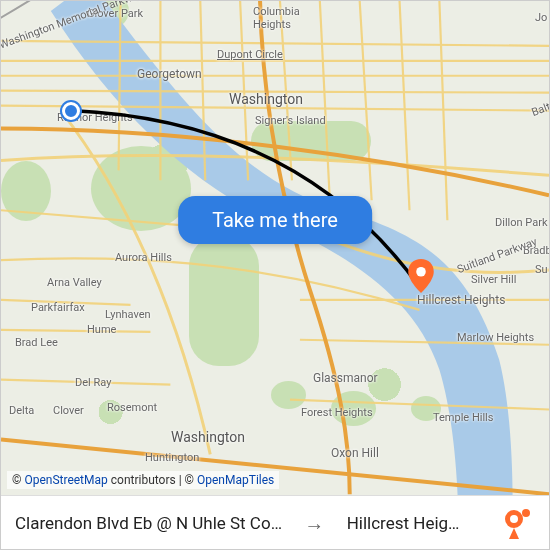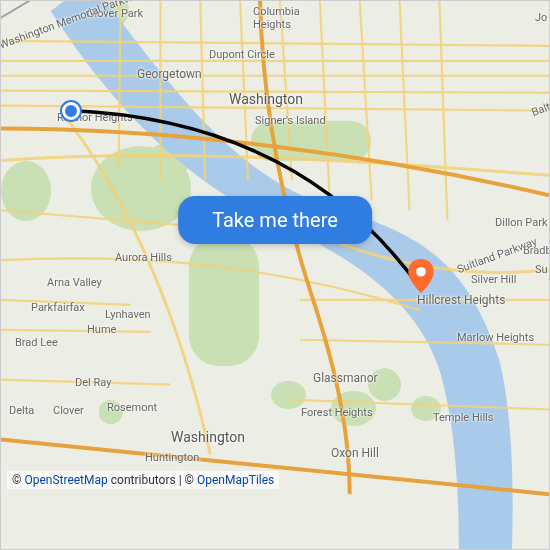--- a/index.html
+++ b/index.html
@@ -86,21 +86,21 @@
           <path d="M0 128 C 180 128, 380 155, 550 195"></path>
           <path d="M260 0 C 262 80, 275 180, 310 290 C 340 380, 350 440, 350 495"></path>
           <path d="M0 440 L 550 495"></path>
         </g>
       </svg>
     </div>
 
     <div id="labels">
         <div class="neighborhood " style="left: 86px; top: 6px;">Glover Park</div>
         <div class="neighborhood " style="left: 252px; top: 4px;">Columbia<br>Heights</div>
-        <div class="neighborhood " style="left: 208px; top: 47px;">Dupont Circle</div>
+        <div class="neighborhood " style="left: 216px; top: 47px; text-decoration: underline;">Dupont Circle</div>
         <div class="neighborhood med" style="left: 136px; top: 66px;">Georgetown</div>
         <div class="neighborhood big" style="left: 228px; top: 90px;">Washington</div>
         <div class="neighborhood " style="left: 56px; top: 110px;">Radnor Heights</div>
         <div class="neighborhood " style="left: 254px; top: 113px;">Signer's Island</div>
         <div class="neighborhood " style="left: 114px; top: 250px;">Aurora Hills</div>
         <div class="neighborhood " style="left: 46px; top: 275px;">Arna Valley</div>
         <div class="neighborhood " style="left: 30px; top: 300px;">Parkfairfax</div>
         <div class="neighborhood " style="left: 104px; top: 307px;">Lynhaven</div>
         <div class="neighborhood " style="left: 86px; top: 322px;">Hume</div>
         <div class="neighborhood " style="left: 14px; top: 335px;">Brad Lee</div>
@@ -138,13 +138,26 @@
       </svg>
     </div>
 
     <div class="cta">Take me there</div>
 
     <div class="attribution">
       <span>© </span><a href="#">OpenStreetMap</a><span> contributors | © </span><a href="#">OpenMapTiles</a>
     </div>
   </div>
 
+  <div class="bottom-bar">
+    <span class="origin">Clarendon Blvd Eb @ N Uhle St Co…</span>
+    <span class="arrow">→</span>
+    <span class="dest">Hillcrest Heig…</span>
+    <div class="brand">
+      <svg viewBox="0 0 40 40">
+        <circle cx="18" cy="16" r="9" fill="#ff6b2c"></circle>
+        <circle cx="18" cy="16" r="4" fill="#fff"></circle>
+        <path d="M18 25 L13 36 L23 36 Z" fill="#ff6b2c"></path>
+        <circle cx="30" cy="10" r="4" fill="#ff6b2c"></circle>
+      </svg>
+    </div>
+  </div>
 </div>
 
 </body></html>

